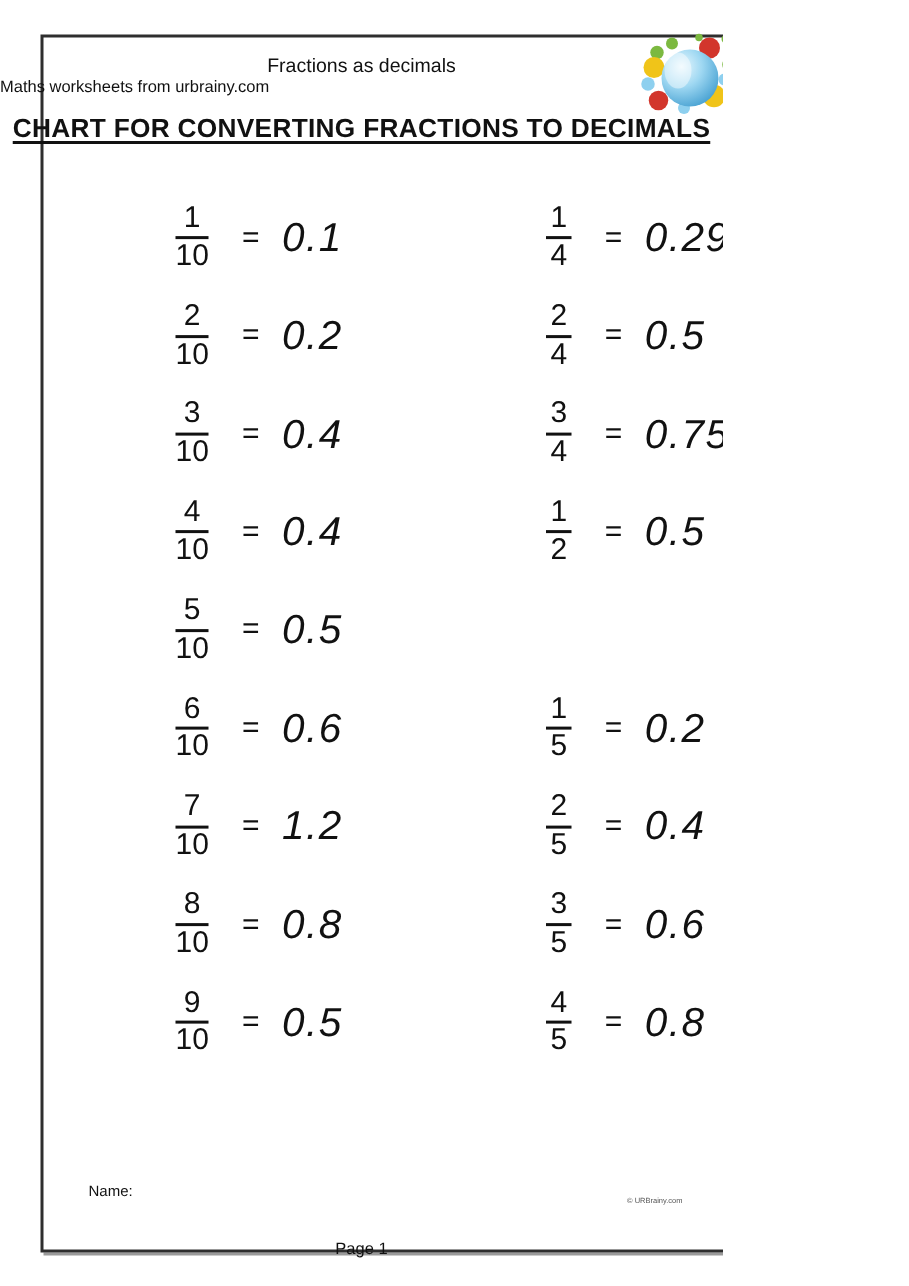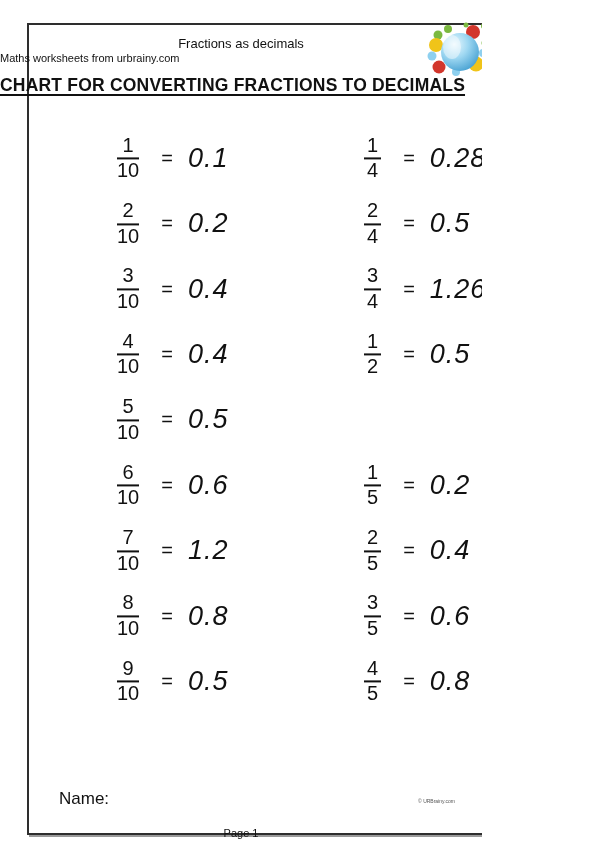--- a/index.html
+++ b/index.html
@@ -10,35 +10,35 @@
   .frame{
     position:absolute;left:27px;top:23px;width:556px;height:812px;
     border:2px solid #2e2e2e;box-sizing:border-box;
     box-shadow:2px 2px 0 #9a9a9a;
     background:#fff;
   }
   .hline1{position:absolute;top:36px;left:0;width:100%;text-align:center;font-size:13px;}
   .hline2{position:absolute;top:52px;left:0;width:100%;text-align:left;font-size:11px;}
   .logo{position:absolute;left:426px;top:22px;}
   .title{
-    position:absolute;top:75px;left:0;width:100%;
+    position:absolute;top:75px;left:0;width:100%;text-align:center;
     font-size:17.5px;font-weight:bold;letter-spacing:.2px;
     text-decoration:underline;text-decoration-thickness:2px;text-underline-offset:3px;
   }
   .rows{position:absolute;left:0;top:126px;width:606px;}
   .row{position:relative;height:65.4px;}
   .eq{position:absolute;top:50%;transform:translateY(-50%);display:flex;align-items:center;}
   .eq.left{left:117px;}
   .eq.right{left:364px;}
   .frac{display:inline-block;text-align:center;font-size:20px;line-height:1.08;}
   .frac .num{display:block;border-bottom:2px solid #111;padding:0 3px 1px;}
   .frac .den{display:block;padding-top:1px;}
   .eqs{font-size:20px;margin:0 15px 0 22px;}
   .val{font-size:27px;letter-spacing:1px;font-style:italic;}
-  .name-label{position:absolute;left:59px;top:789px;font-size:17px;}
+  .name-label{position:absolute;left:59px;top:789px;font-size:10px;}
   .page-label{position:absolute;left:0;top:827px;width:100%;text-align:center;font-size:11px;}
   .copyright{position:absolute;right:27px;top:798px;font-size:5px;color:#555;}
   .logo-text{font-family:"Liberation Sans",sans-serif;font-weight:bold;paint-order:stroke;stroke-linejoin:round;}
 </style>
 </head>
 <body>
 
 <div class="page">
   <div class="frame"></div>
 
@@ -86,21 +86,21 @@
           </span>
           <span class="eqs">=</span>
           <span class="val">0.1</span>
         </div>
         <div class="eq right">
           <span class="frac">
             <span class="num">1</span>
             <span class="den">4</span>
           </span>
           <span class="eqs">=</span>
-          <span class="val">0.28</span>
+          <span class="val">0.29</span>
         </div>
       </div>
       <div class="row">
         <div class="eq left">
           <span class="frac">
             <span class="num">2</span>
             <span class="den">10</span>
           </span>
           <span class="eqs">=</span>
           <span class="val">0.2</span>
@@ -122,21 +122,21 @@
           </span>
           <span class="eqs">=</span>
           <span class="val">0.4</span>
         </div>
         <div class="eq right">
           <span class="frac">
             <span class="num">3</span>
             <span class="den">4</span>
           </span>
           <span class="eqs">=</span>
-          <span class="val">1.26</span>
+          <span class="val">0.75</span>
         </div>
       </div>
       <div class="row">
         <div class="eq left">
           <span class="frac">
             <span class="num">4</span>
             <span class="den">10</span>
           </span>
           <span class="eqs">=</span>
           <span class="val">0.4</span>

